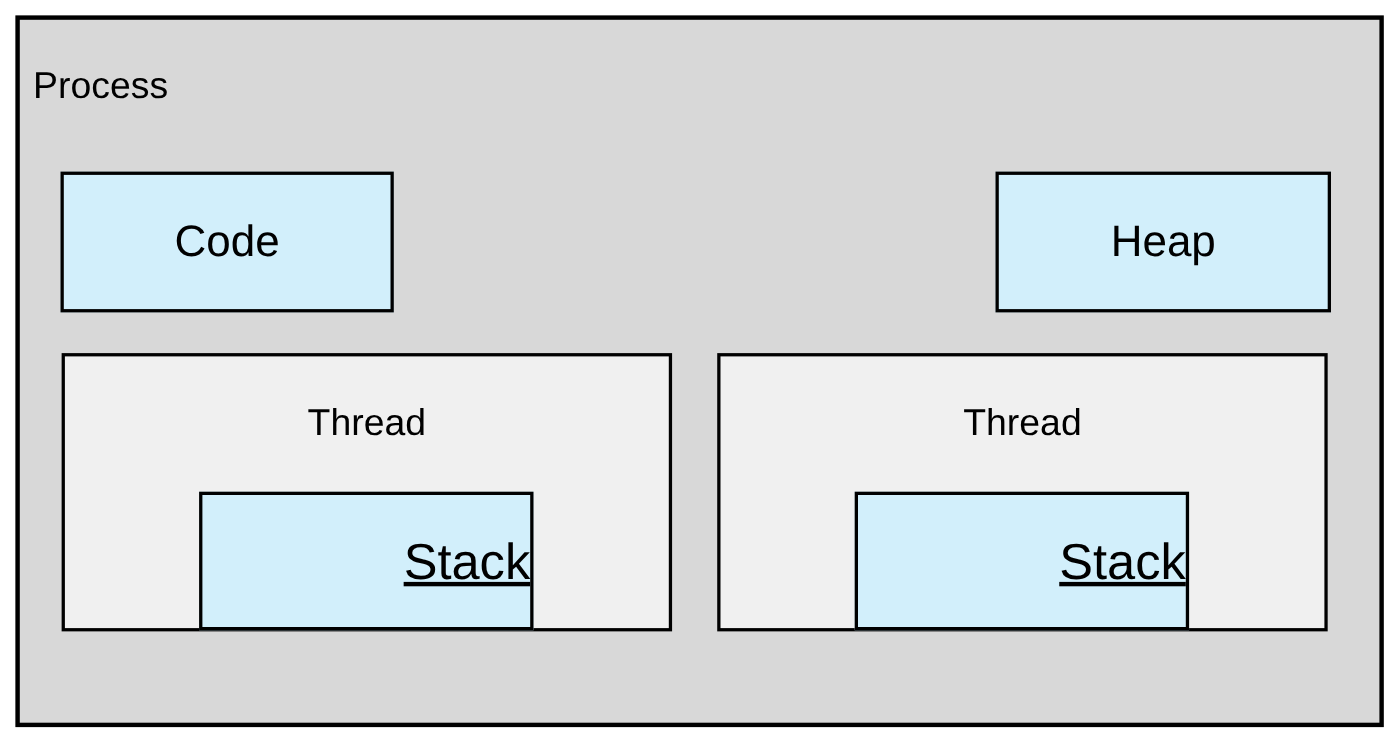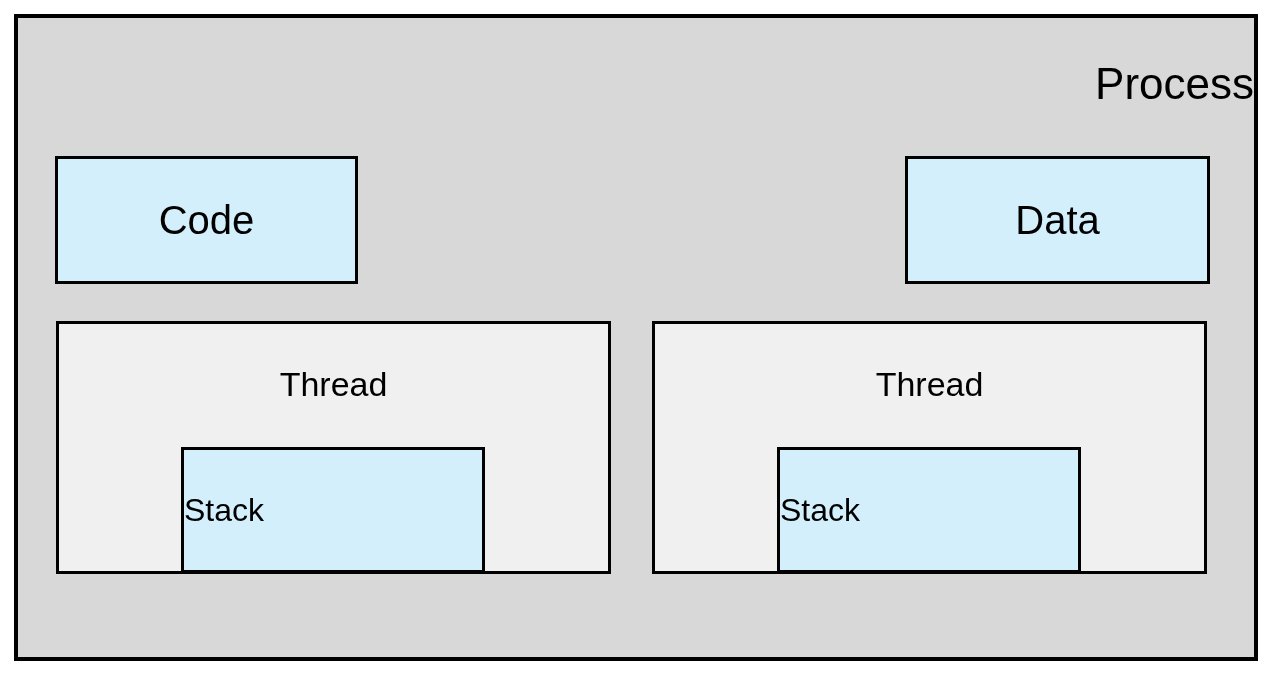--- a/index.html
+++ b/index.html
@@ -21,25 +21,25 @@
     left: 14px;
     top: 14px;
     width: 1244px;
     height: 647px;
     box-sizing: border-box;
     background: var(--process-bg, #d8d8d8);
     border: 4px solid var(--border, #000000);
   }
   .process-title {
     position: absolute;
-    left: 0;
+    left: 12px;
     right: 0;
     top: 40px;
-    text-align: right;
-    font-size: 44px;
+    text-align: left;
+    font-size: 34px;
     line-height: 1.2;
   }
   .mem-box {
     position: absolute;
     top: 138px;
     width: 303px;
     height: 128px;
     box-sizing: border-box;
     background: var(--section-bg, #d2effb);
     border: 3px solid var(--border, #000000);
@@ -75,39 +75,40 @@
     position: absolute;
     left: 122px;
     top: 123px;
     width: 304px;
     height: 126px;
     box-sizing: border-box;
     background: var(--section-bg, #d2effb);
     border: 3px solid var(--border, #000000);
     display: flex;
     align-items: center;
-    justify-content: flex-start;
-    font-size: 32px;
+    justify-content: flex-end;
+    font-size: 46px;
+    text-decoration: underline;
   }
 </style>
 </head>
 <body>
 
 <div class="page">
   <div class="process">
 
     <div class="process-title">Process</div>
 
     <div class="mem-box mem-code">
       <span>Code</span>
     </div>
 
 
     <div class="mem-box mem-heap">
-      <span>Data</span>
+      <span>Heap</span>
     </div>
 
     <div class="thread-box thread-left">
       <div class="thread-title">Thread</div>
       <div class="stack-box">
         <span>Stack</span>
       </div>
     </div>
 
     <div class="thread-box thread-right">

